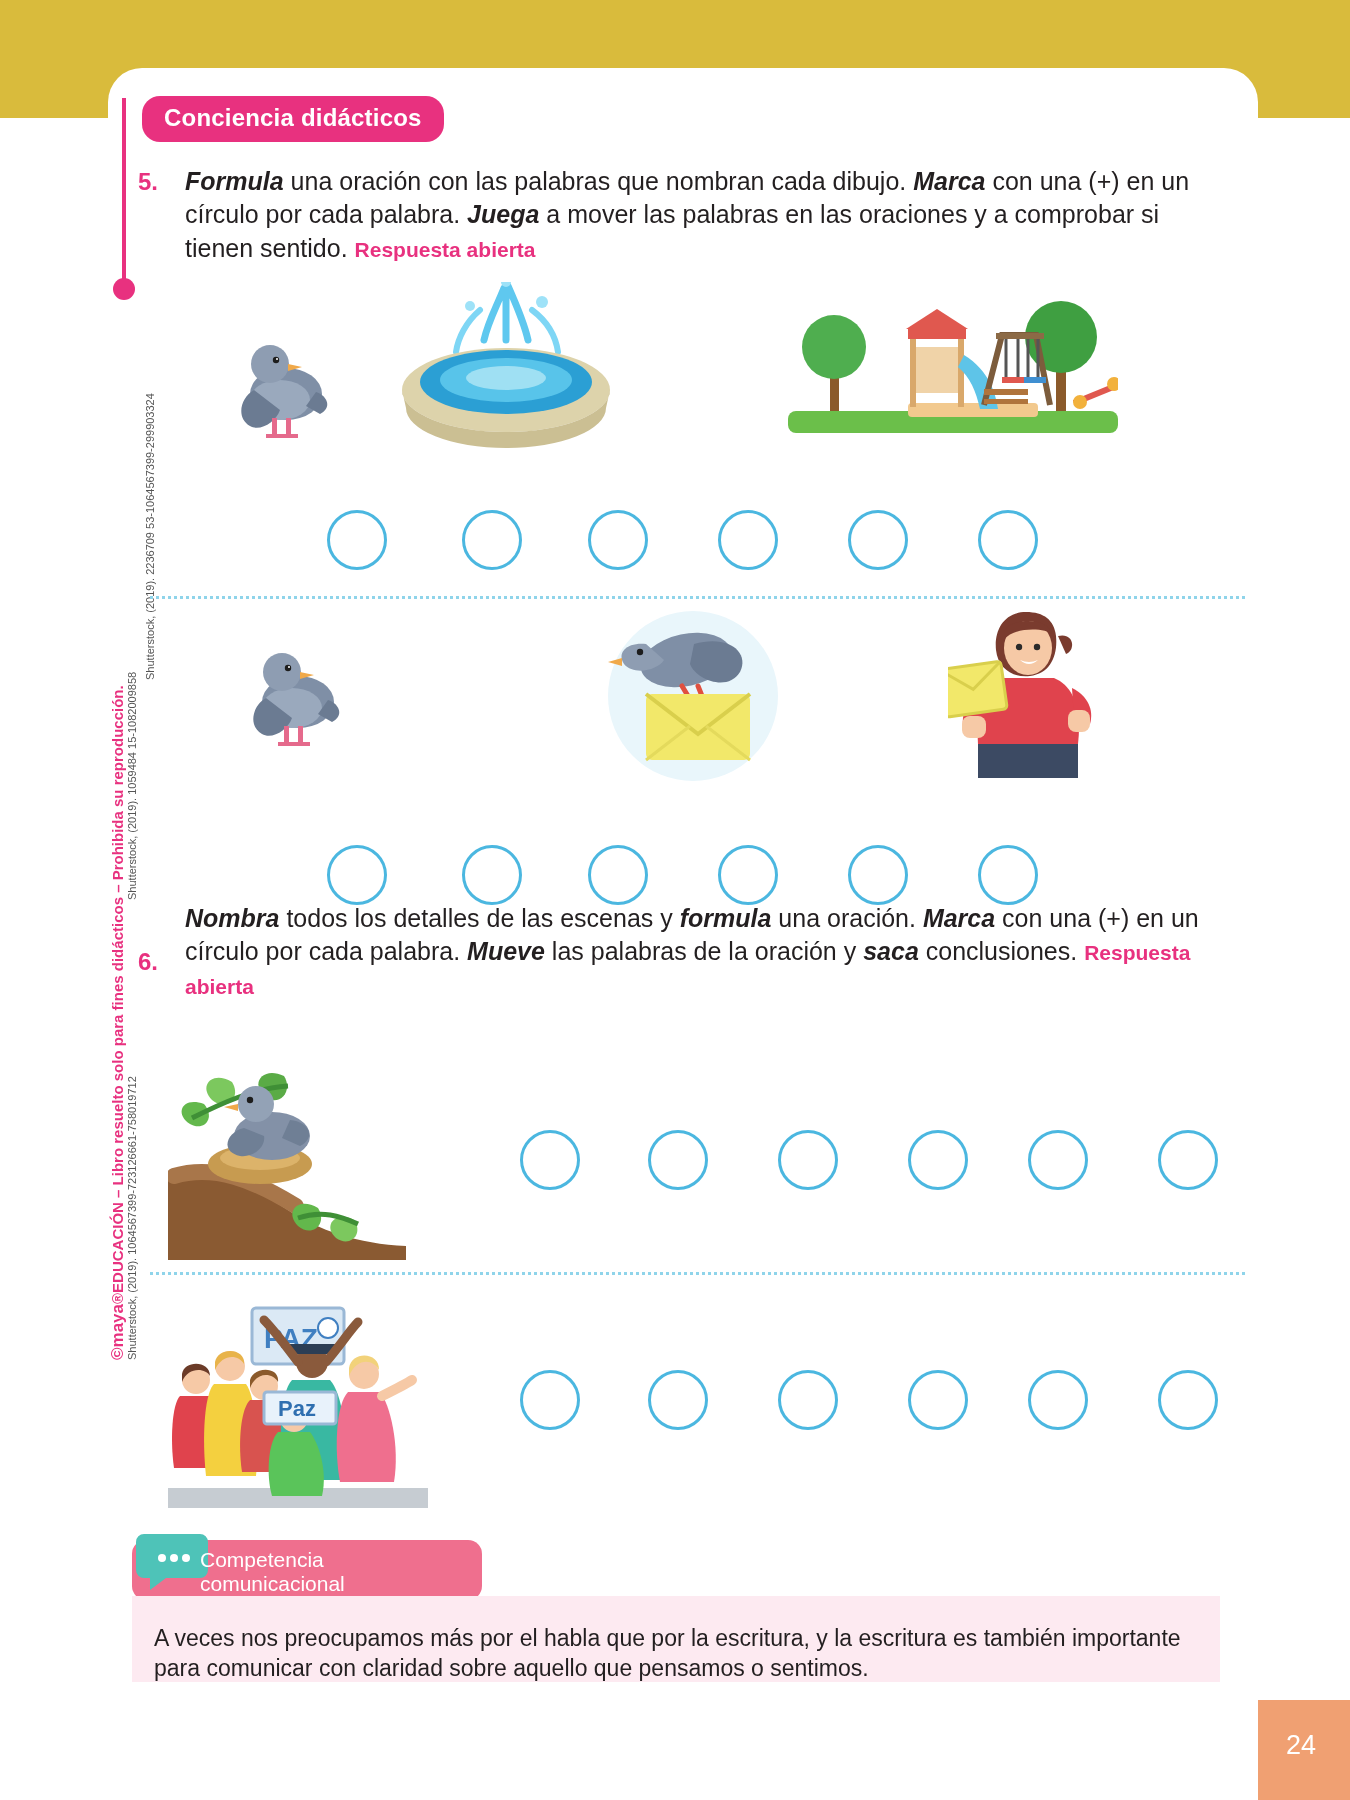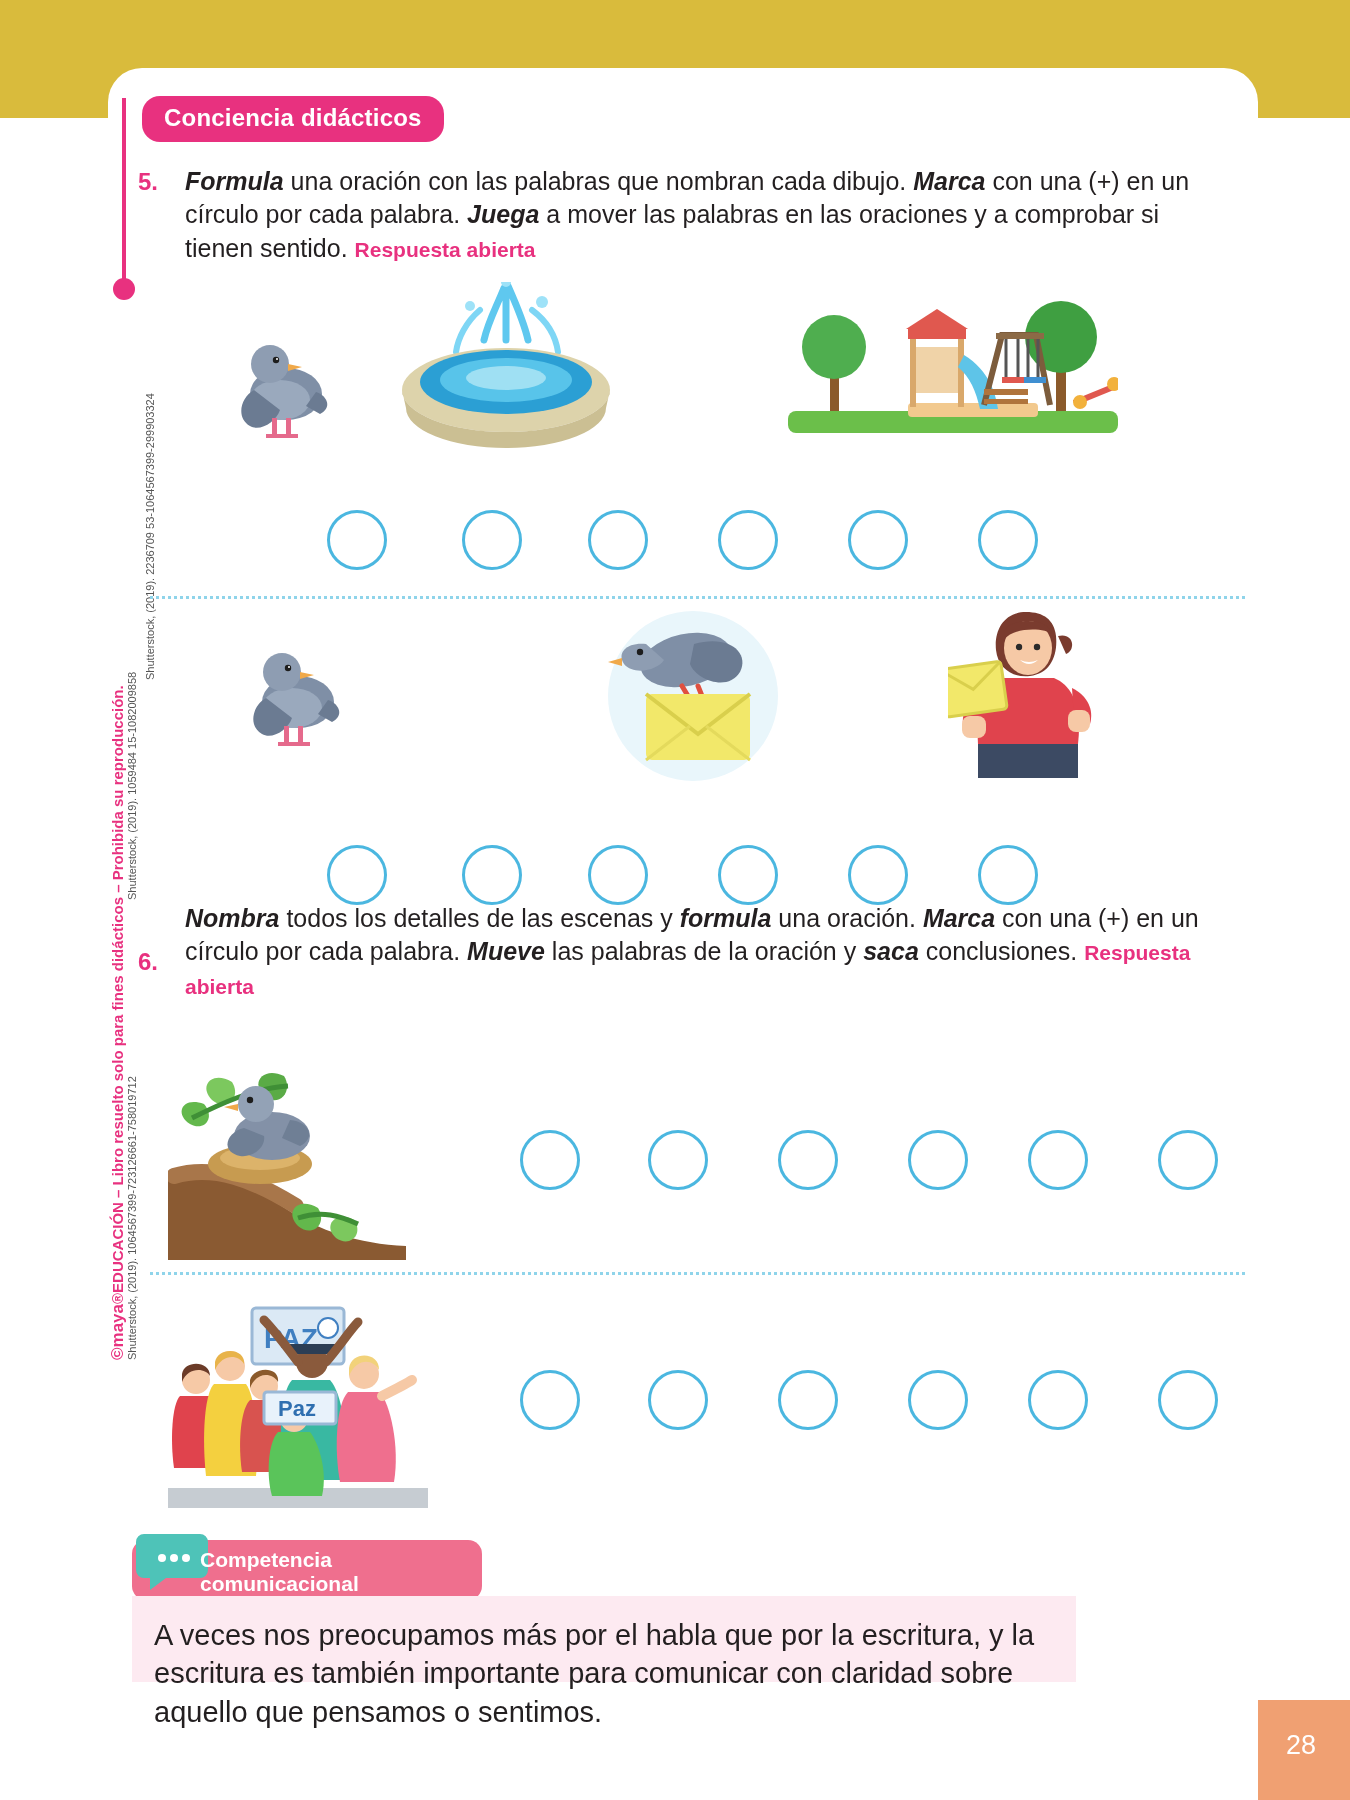--- a/index.html
+++ b/index.html
@@ -84,31 +84,31 @@
   .art { position:absolute; }
 
   
   .comp-tab {
     position:absolute; left:132px; top:1540px;
     width:350px; height:60px;
     background:#ef6f8e; border-radius:14px;
   }
   .comp-tab-text {
     position:absolute; left:200px; top:1548px;
-    color:#ffffff; font-size:21px; font-weight:bold; line-height:1.16;
+    color:#ffffff; font-size:21px; font-weight:normal; line-height:1.16;
   }
   .comp-bubble {
     position:absolute; left:136px; top:1528px;
   }
   .comp-body {
     position:absolute; left:132px; top:1596px;
-    width:944px; height:86px;
+    width:1088px; height:86px;
     background:#fdeaf1;
-    padding:20px 22px;
-    font-size:29px; line-height:1.32; color:#231f20;
+    padding:27px 22px;
+    font-size:23px; line-height:1.32; color:#231f20;
   }
 
   
   .page-num-box {
     position:absolute; left:1258px; top:1700px;
     width:92px; height:100px; background:#f0a072;
   }
   .page-num {
     position:absolute; left:1286px; top:1730px;
     font-size:27px; color:#ffffff;
@@ -365,13 +365,13 @@
   <circle cx="38" cy="30" r="4" fill="#ffffff"></circle>
   <circle cx="50" cy="30" r="4" fill="#ffffff"></circle>
 </svg>
 <div class="comp-tab-text">
   <div>Competencia</div>
   <div>comunicacional</div>
 </div>
 <div class="comp-body">A veces nos preocupamos más por el habla que por la escritura, y la escritura es también importante para comunicar con claridad sobre aquello que pensamos o sentimos.</div>
 
 <div class="page-num-box"></div>
-<div class="page-num">28</div>
+<div class="page-num">24</div>
 
 </body></html>

